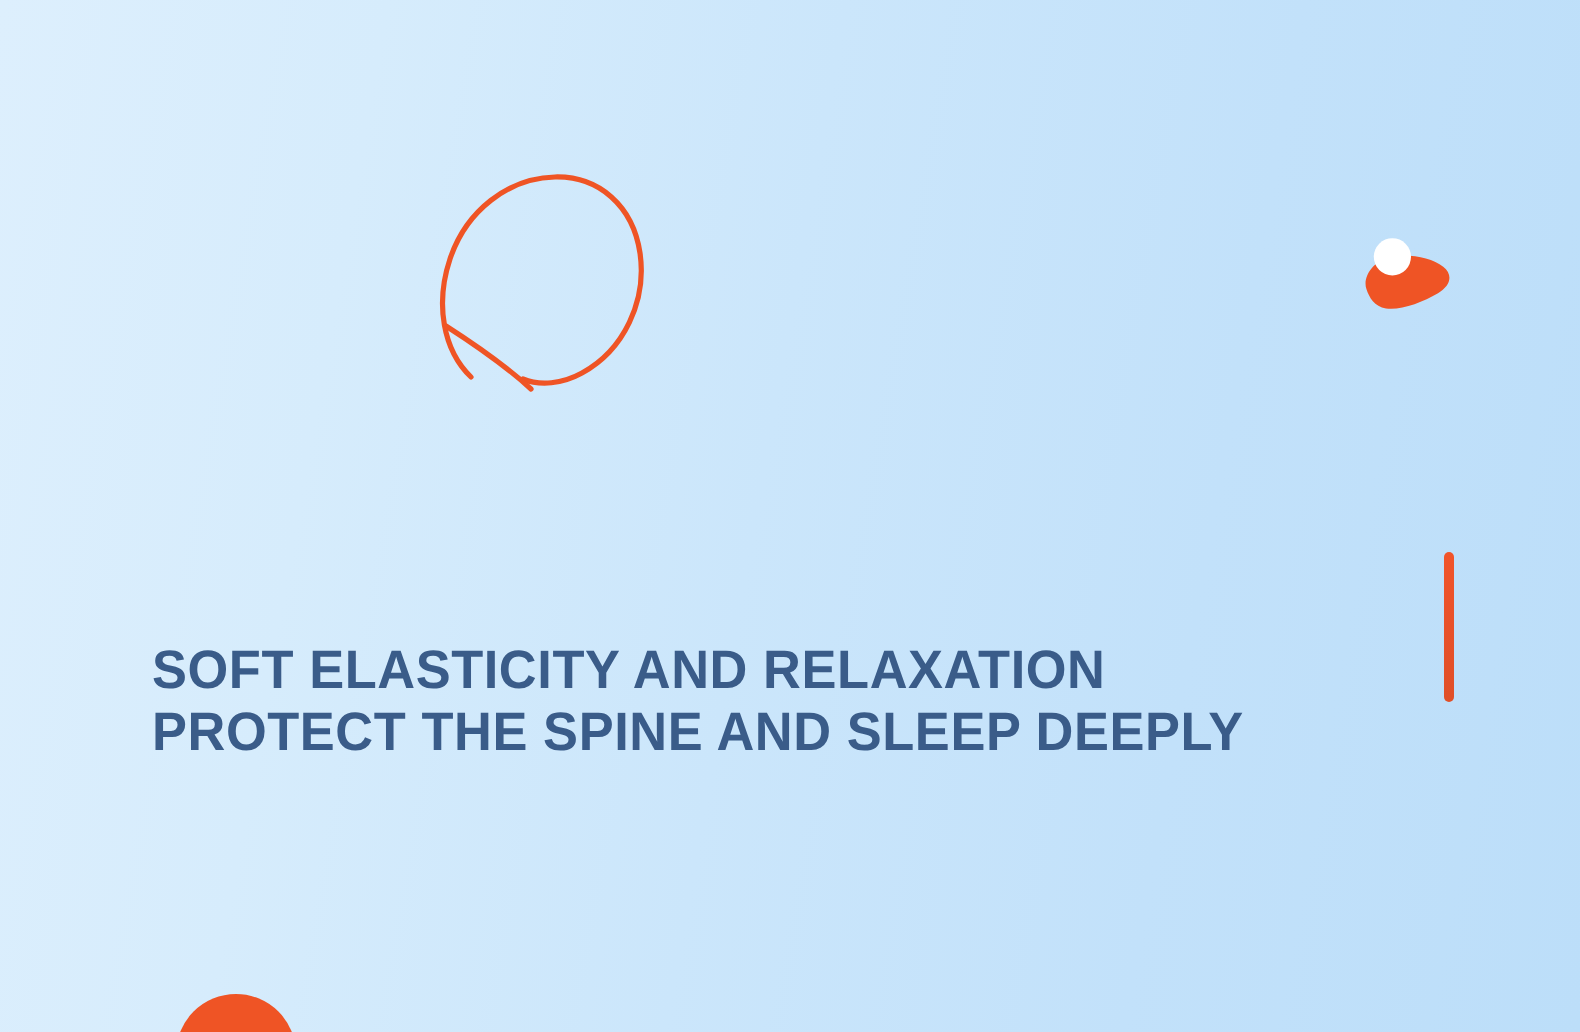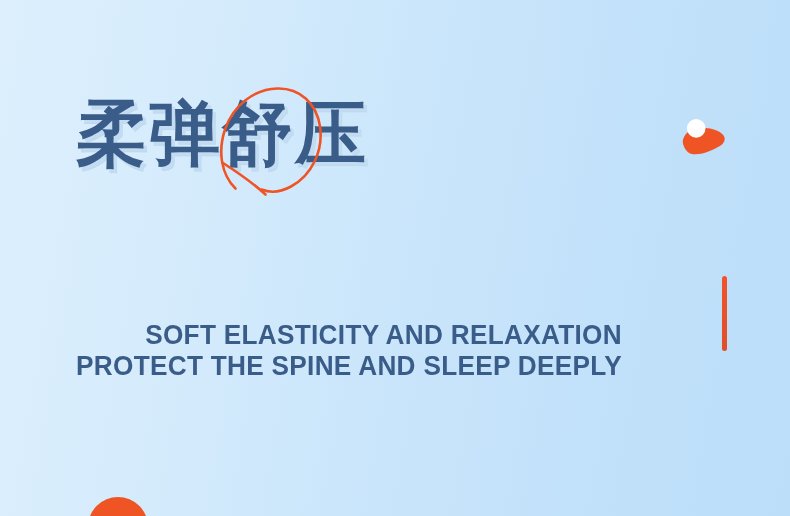--- a/index.html
+++ b/index.html
@@ -55,21 +55,20 @@
     pointer-events: none;
   }
 
   
   .subtitle {
     position: absolute;
     left: 76px;
     top: 320px;
     z-index: 4;
     color: #3a5c89;
-    text-align: right;
   }
   .subtitle-line {
     display: block;
     font-family: "Liberation Sans", sans-serif;
     font-size: 27px;
     font-weight: 700;
     letter-spacing: 0.3px;
     line-height: 1.13;
     white-space: nowrap;
     transform: scaleX(0.97);
@@ -118,21 +117,20 @@
   <div class="blob-group">
     <svg width="52" height="46" viewBox="0 0 52 46" xmlns="http://www.w3.org/2000/svg">
       <path d="M5.2 28.5 C3.0 22.0 9.5 13.5 18.0 12.2 C27.5 10.8 38.0 13.0 43.6 17.4
                C48.8 21.5 47.2 27.0 41.0 30.6 C33.0 35.3 22.5 39.2 15.0 38.2
                C9.2 37.4 6.6 32.7 5.2 28.5 Z" fill="#ef5425"></path>
       <circle cx="18.2" cy="12.4" r="9.3" fill="#ffffff"></circle>
     </svg>
   </div>
 
   <div class="headline">
-    <span class="headline-line l1">柔弹舒压</span>
   </div>
 
   <div class="circle-mark">
     <svg width="120" height="125" viewBox="0 0 120 125" xmlns="http://www.w3.org/2000/svg">
       <path d="M22.5 110.5 C8.5 97.0 4.5 74.0 12.0 51.5 C20.0 27.5 41.0 11.0 64.5 10.5
                C86.5 10.0 103.5 25.0 107.0 48.5 C110.5 72.5 99.0 97.0 78.0 108.5
                C68.0 114.0 57.0 115.0 48.5 111.5" fill="none" stroke="#ef5425" stroke-width="2.6" stroke-linecap="round"></path>
       <path d="M10.0 85.0 C24.0 94.0 40.0 105.0 52.5 116.5" fill="none" stroke="#ef5425" stroke-width="2.6" stroke-linecap="round"></path>
     </svg>
   </div>

